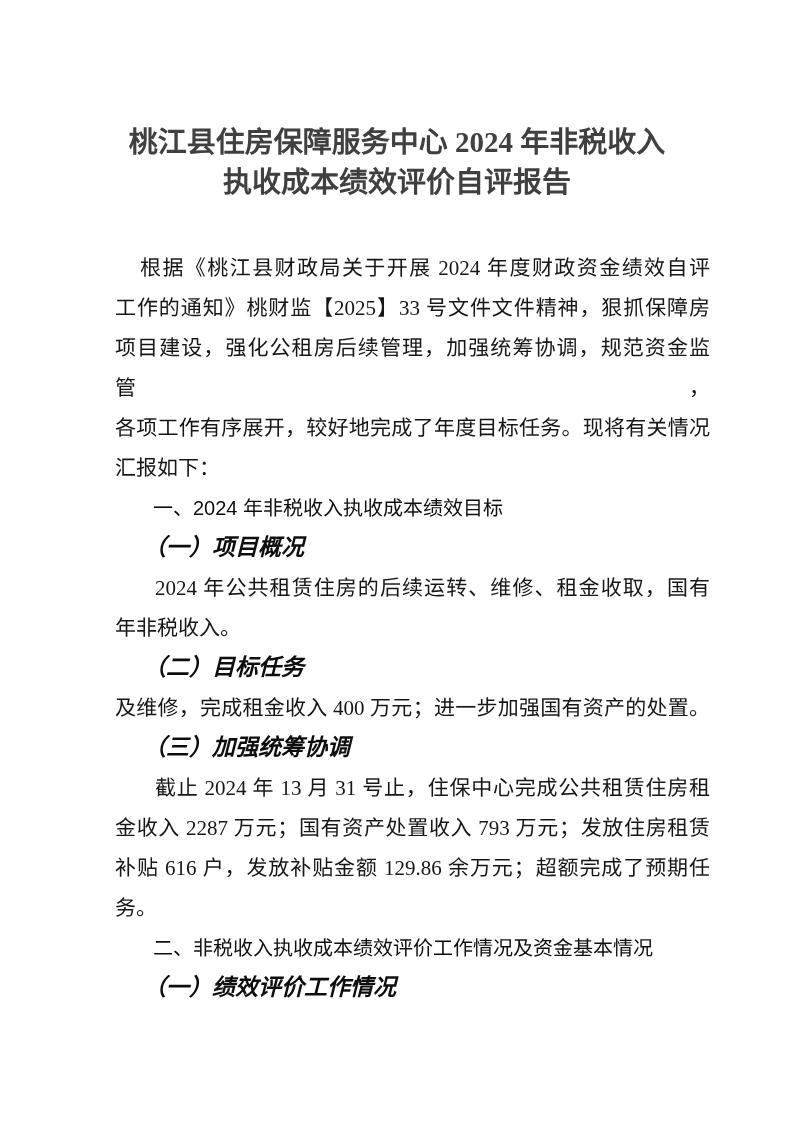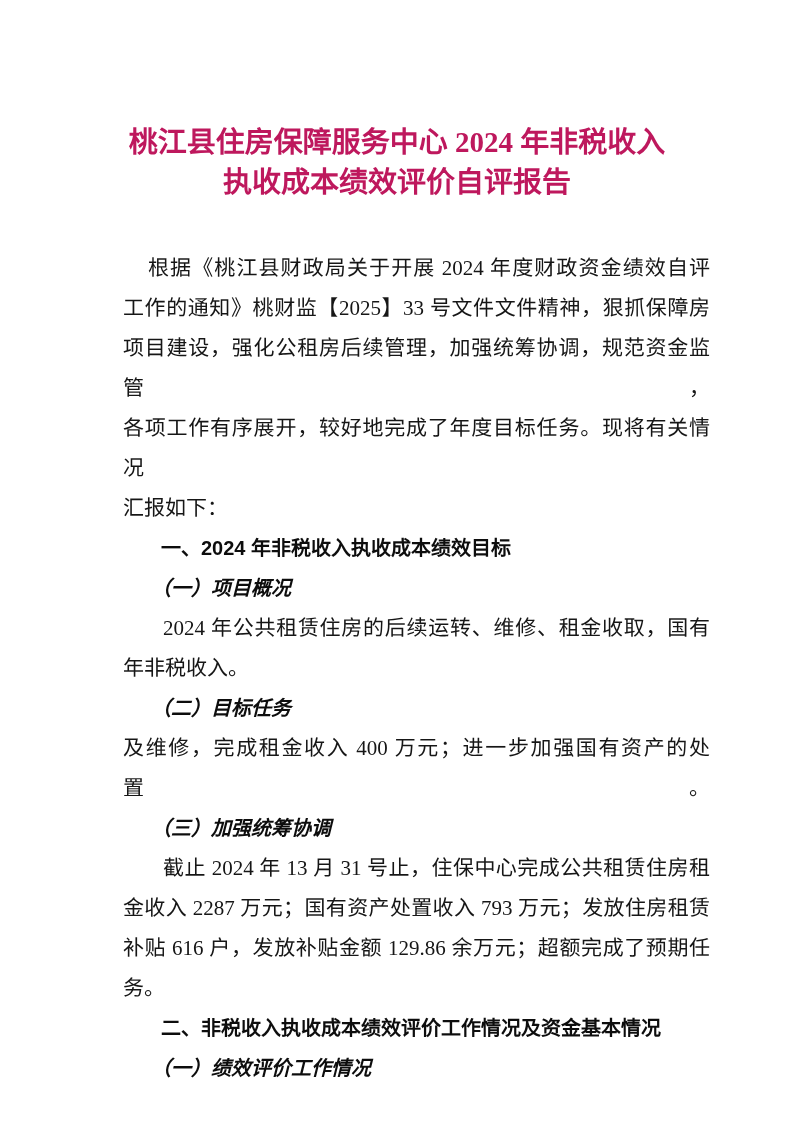--- a/index.html
+++ b/index.html
@@ -13,53 +13,52 @@
     font-family: "Liberation Serif", "DejaVu Serif", serif;
     overflow: hidden;
   }
   .doc-title {
     margin: 0;
     padding-top: 122px;
     text-align: center;
     font-size: 29px;
     line-height: 40px;
     font-weight: bold;
-    color: #be185d;
+    color: #404040;
   }
   .doc-title .tl { display: block; }
   .doc-body {
     margin-top: 46px;
     padding-left: 115px;
     padding-right: 84px;
     font-size: 21px;
     line-height: 40px;
-    margin-left: 8px;
   }
   .line {
     text-align: justify;
   }
   .j {
     text-align-last: justify;
     text-justify: inter-character;
   }
   .ind1 { text-indent: 25px; }  
   .ind  { text-indent: 40px; }  
   .h1 {
     font-family: "Liberation Sans", "DejaVu Sans", sans-serif;
-    font-weight: bold;
+    font-weight: normal;
     font-size: 20px;
     text-align: left;
     text-align-last: auto;
     padding-left: 38px;
     color: #0d0d0d;
   }
   .sub {
     font-weight: bold;
     font-style: italic;
-    font-size: 20px;
+    font-size: 23px;
     text-align: left;
     text-align-last: auto;
     padding-left: 28px;
     color: #0d0d0d;
   }
 </style>
 </head>
 <body>
 
 <div class="page">

